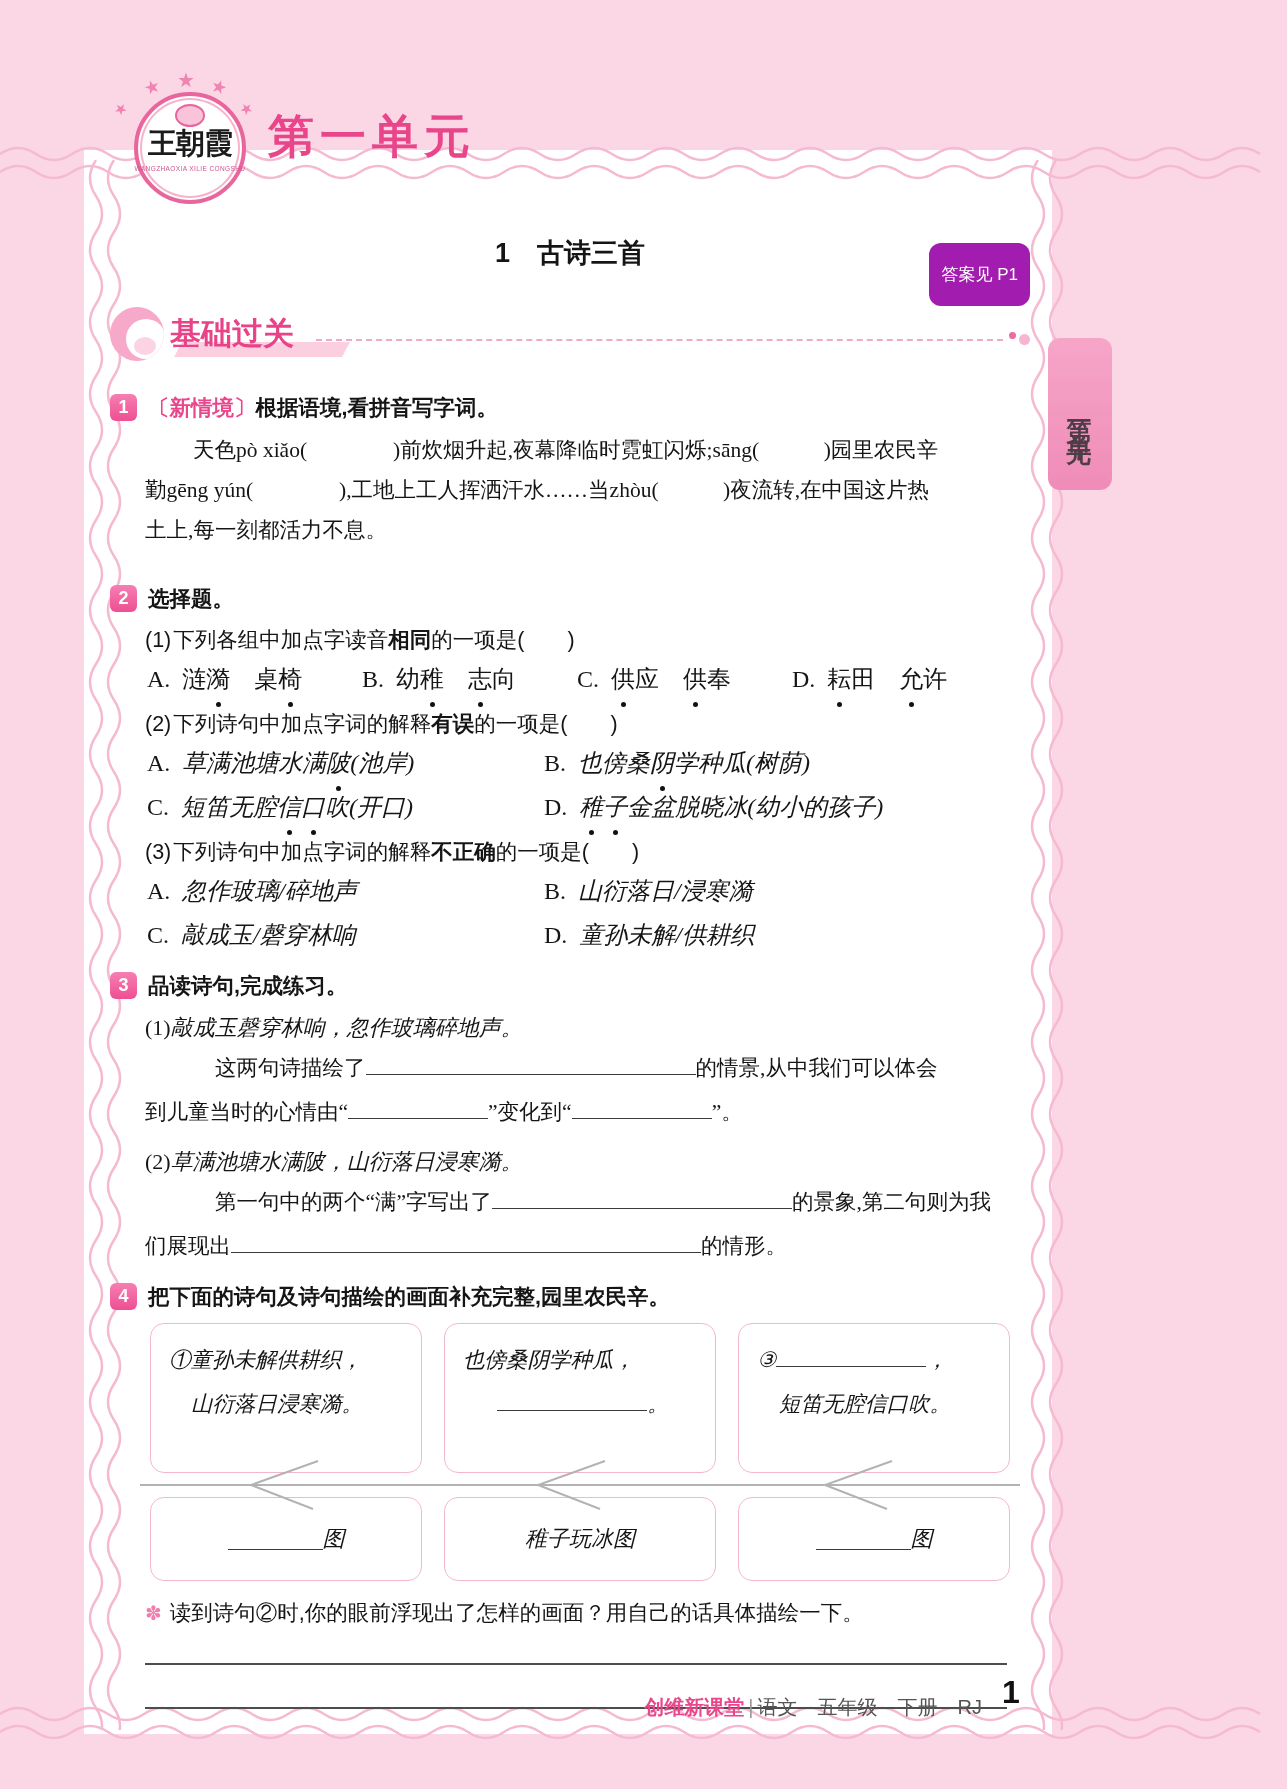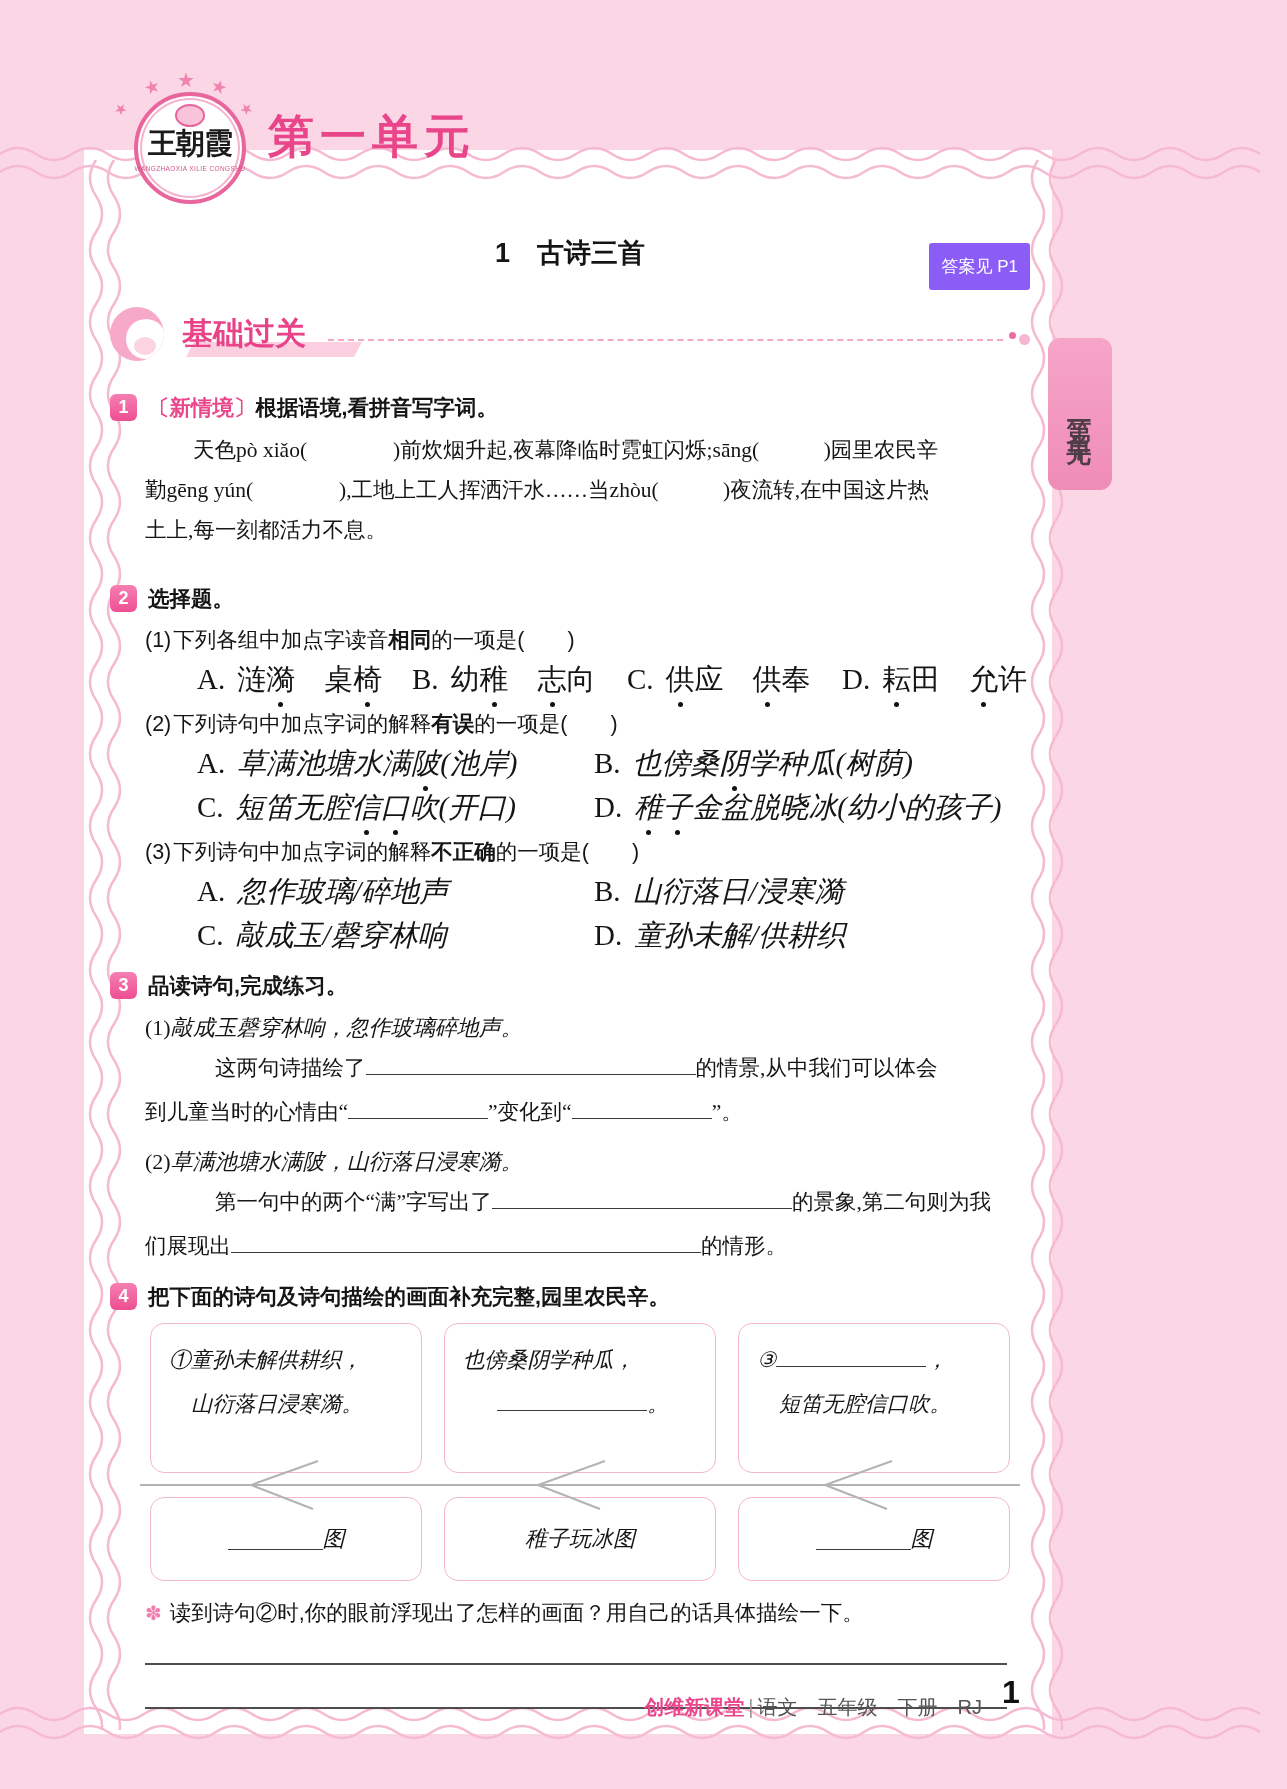--- a/index.html
+++ b/index.html
@@ -29,49 +29,49 @@
   
   .side-tab{position:absolute;left:1048px;top:338px;width:64px;height:152px;border-radius:12px;
     background:linear-gradient(180deg,#f6a5c8,#ef8cb8);display:flex;align-items:center;justify-content:center;}
   .side-tab span{writing-mode:vertical-rl;font-family:"Liberation Sans",sans-serif;font-weight:700;
     font-size:25px;color:#4e3c46;letter-spacing:7px;}
 
   
   .content{position:absolute;left:110px;top:205px;width:920px;}
   .lesson-row{position:relative;height:64px;margin-top:22px;}
   .lesson-title{text-align:center;font-family:"Liberation Sans",sans-serif;font-weight:700;font-size:27px;padding-top:8px;}
-  .answer-badge{position:absolute;right:0;top:16px;background:#8b5cf6;color:#fff;border-radius:3px;
-    font-family:"Liberation Sans",sans-serif;font-size:17px;padding:12px 12px;}
+  .answer-badge{position:absolute;right:0;top:16px;background:#a21caf;color:#fff;border-radius:12px;
+    font-family:"Liberation Sans",sans-serif;font-size:17px;padding:20px 12px;}
 
   .sec-row{display:flex;align-items:center;margin-top:14px;height:58px;}
   .sec-icon{flex:none;width:54px;height:54px;border-radius:50%;background:#f7a9c9;position:relative;overflow:hidden;}
   .sec-icon::after{content:"";position:absolute;left:16px;top:12px;width:40px;height:40px;border-radius:50%;background:#fff;}
   .sec-icon::before{content:"";position:absolute;left:24px;top:30px;width:22px;height:18px;border-radius:50%;background:#fbd3e2;z-index:1;}
-  .sec-title{position:relative;z-index:0;font-family:"Liberation Sans",sans-serif;font-weight:700;font-size:31px;color:#e84389;margin-left:12px;padding:0 6px;}
+  .sec-title{position:relative;z-index:0;font-family:"Liberation Sans",sans-serif;font-weight:700;font-size:31px;color:#e84389;padding:0 6px;}
   .sec-title::after{content:"";position:absolute;left:14px;right:-46px;bottom:-2px;height:15px;background:#fbcfe0;transform:skewX(-28deg);z-index:-1;}
   .sec-dash{flex:1;height:0;border-top:2.5px dashed #f2a9c7;margin:12px 6px 0 16px;}
   .sec-dots{display:flex;align-items:center;margin-top:10px;}
   .dot-sm{width:7px;height:7px;border-radius:50%;background:#ee6aa3;margin-right:3px;margin-top:-8px;}
   .dot-lg{width:11px;height:11px;border-radius:50%;background:#f6b6d1;}
 
   .q-head{display:flex;align-items:center;gap:11px;font-family:"Liberation Sans",sans-serif;font-size:21.5px;font-weight:700;}
   .qnum{flex:none;width:27px;height:27px;border-radius:6px;background:linear-gradient(180deg,#f57fb2,#ee4f92);
     color:#fff;font-family:"Liberation Sans",sans-serif;font-weight:700;font-size:18px;display:flex;align-items:center;justify-content:center;}
   .qtag{color:#e9468b;font-family:"Liberation Serif",serif;font-weight:700;}
   .mt30{margin-top:30px;} .mt34{margin-top:34px;} .mt24{margin-top:14px;} .mt20{margin-top:14px;}
 
   .para{font-size:21.5px;line-height:40px;margin:8px 0 0 35px;width:868px;}
   .para .indent{padding-left:48px;}
 
   .sub{margin:10px 0 0 35px;font-family:"Liberation Sans",sans-serif;font-weight:400;font-size:21.5px;line-height:34px;}
   .sub .emb{font-weight:700;}
   .sub .sublab{margin-right:2px;}
   .mt6{margin-top:6px;}
 
-  .optrow{display:flex;margin-left:87px;font-size:29px;line-height:44px;}
+  .optrow{display:flex;margin-left:37px;font-size:24px;line-height:44px;}
   .optrow.four > .opt{width:215px;} .optrow.four > .opt:last-child{width:auto;}
   .optrow.two  > .opt{width:397px;} .optrow.two  > .opt:last-child{width:auto;}
   .olab{margin-right:12px;}
   .kai{font-style:italic;}
   .em{position:relative;display:inline-block;}
   .em::after{content:"";position:absolute;left:50%;bottom:-6px;width:5px;height:5px;margin-left:-2.5px;border-radius:50%;background:#111;}
 
   .poemline{margin:10px 0 0 35px;font-size:22px;line-height:36px;}
   .fill{margin-left:35px;font-size:21.5px;line-height:44px;}
   .fill.lead{padding-left:70px;}

